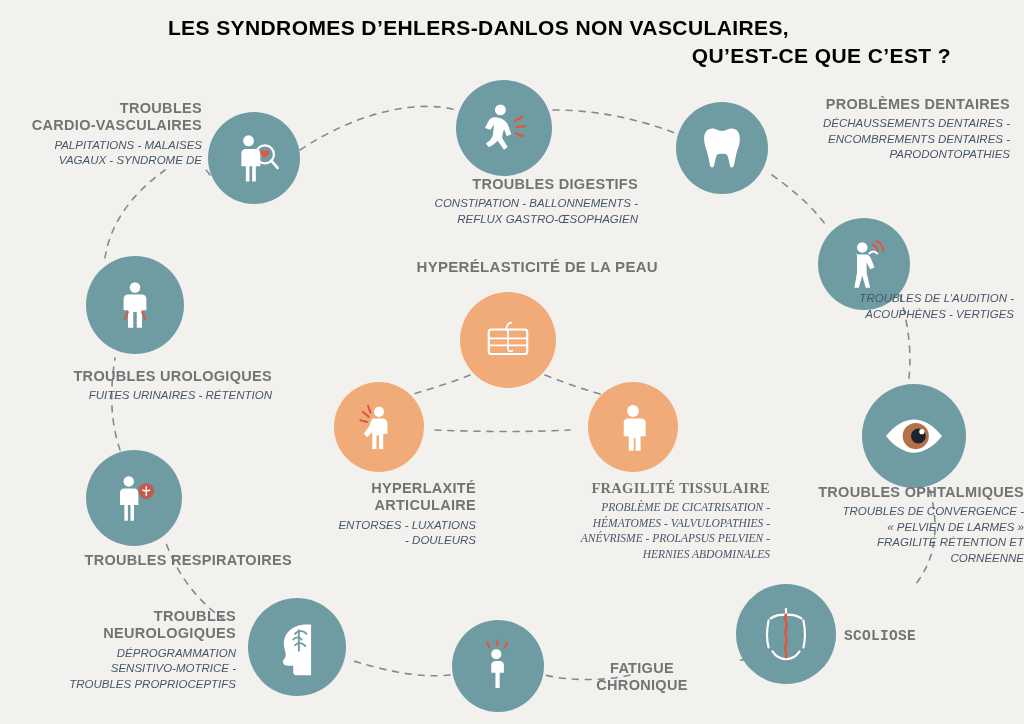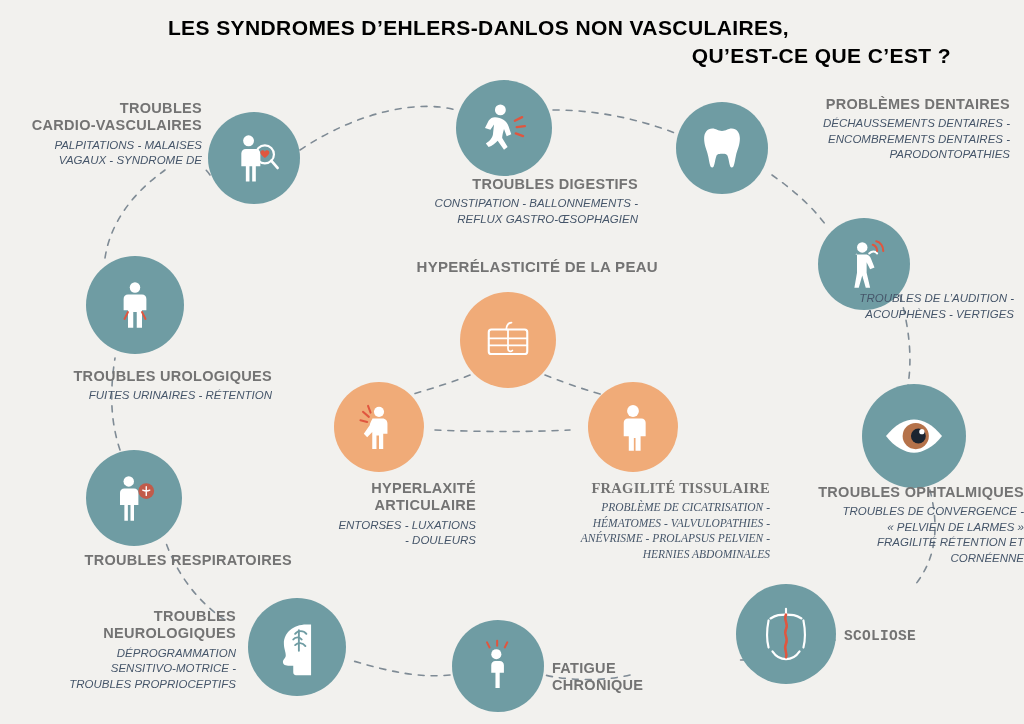--- a/index.html
+++ b/index.html
@@ -234,21 +234,21 @@
         <circle cx="30" cy="18" r="6"></circle>
         <path d="M24 26h10c3 0 5 2 5 5v9h-5v18h-5V40h-5V31c0-3 2-5 5-5z"></path>
       </g>
       <g stroke="#e0563f" stroke-width="2.4" stroke-linecap="round">
         <line x1="22" y1="10" x2="19" y2="4"></line>
         <line x1="31" y1="8" x2="31" y2="2"></line>
         <line x1="40" y1="10" x2="43" y2="4"></line>
       </g>
     </svg>
   </div>
-  <div class="label ta-l" style="left:552px; top:660px; width:180px;">
+  <div class="label ta-l" style="left:552px; top:660px; width:180px;text-align:center;">
     <div class="head">
       <div>FATIGUE</div>
       <div>CHRONIQUE</div>
     </div>
   </div>
 
   <div class="node teal" style="left:248px; top:598px; width:98px; height:98px;">
     <svg class="icon-svg" width="60" height="60" viewBox="0 0 64 64">
       <path d="M42 8c-14 0-24 9-24 20 0 6 2 9 2 13 0 3-3 4-3 7s3 4 7 4h4v7c0 2 1 3 3 3h16V8z" fill="#ffffff"></path>
       <g fill="none" stroke="#6f9ca3" stroke-width="2" stroke-linecap="round">

